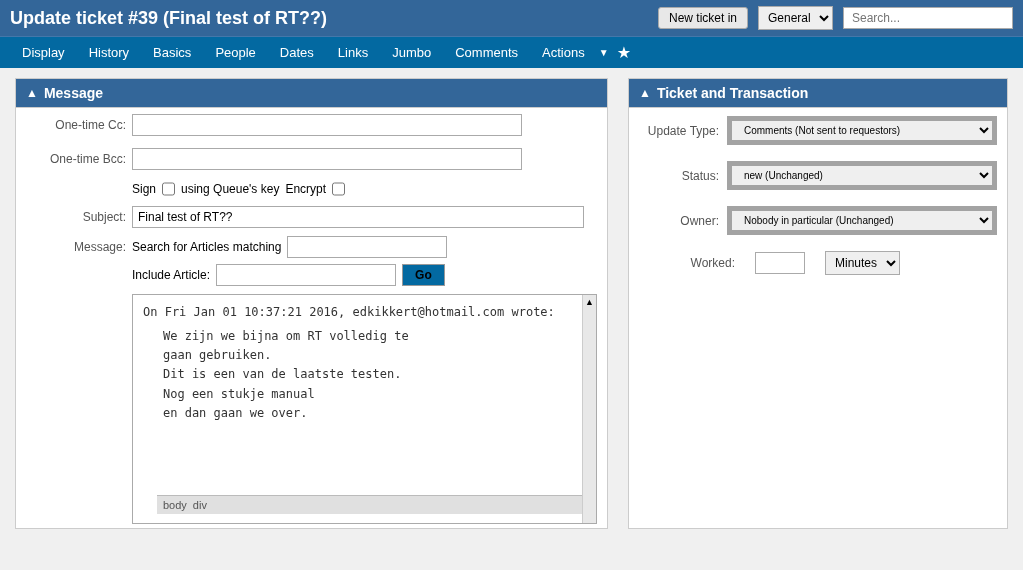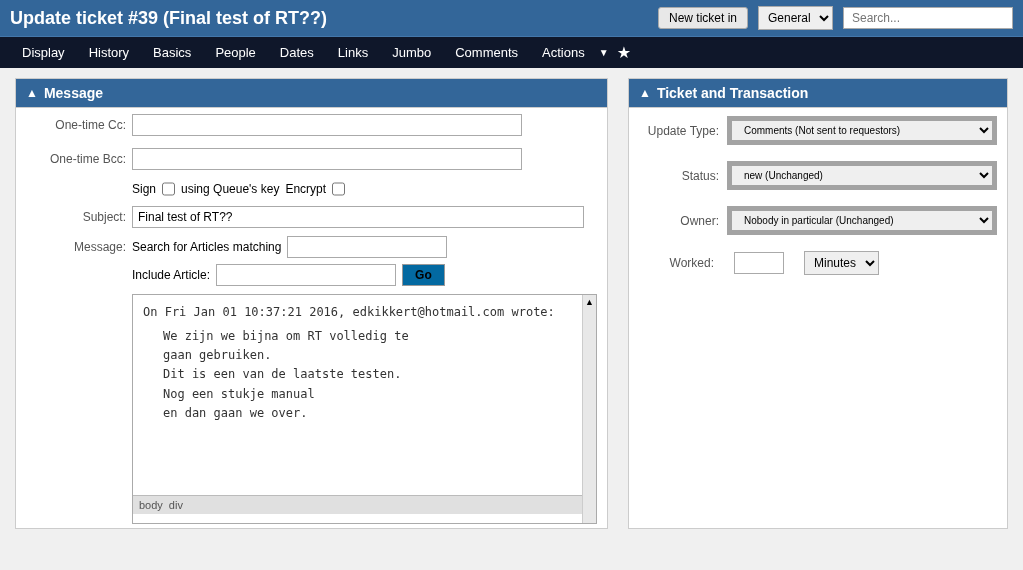--- a/index.html
+++ b/index.html
@@ -35,21 +35,21 @@
     }
     #search-input {
       padding: 3px 8px;
       font-size: 12px;
       border: 1px solid #aaa;
       width: 170px;
     }
 
     
     #nav {
-      background: #0f172a;
+      background: #0369a1;
       display: flex;
       align-items: center;
       padding: 0 10px;
       border-top: 1px solid #4477aa;
     }
     .nav-item {
       color: white;
       text-decoration: none;
       padding: 8px 12px;
       font-size: 13px;
@@ -233,20 +233,21 @@
       line-height: 1.6;
     }
     .editor-toolbar {
       background: #e0e0e0;
       border-top: 1px solid #bbb;
       padding: 3px 6px;
       font-size: 11px;
       color: #555;
       display: flex;
       gap: 6px;
+      margin-left: 24px;
     }
 
     
     #right-panel {
       width: 380px;
       background: white;
       border: 1px solid #ccc;
     }
 
     .right-form-row {
@@ -263,21 +264,21 @@
     }
     .right-select {
       flex: 1;
       border: 5px solid #a3a3a3;
       padding: 3px 8px;
       font-size: 10px;
     }
     .worked-row {
       display: flex;
       align-items: center;
-      padding: 8px 5px;
+      padding: 8px 26px;
       gap: 20px;
     }
     .worked-label {
       text-align: right;
       min-width: 80px;
       font-size: 12px;
       color: #555;
     }
     .worked-input {
       width: 50px;

